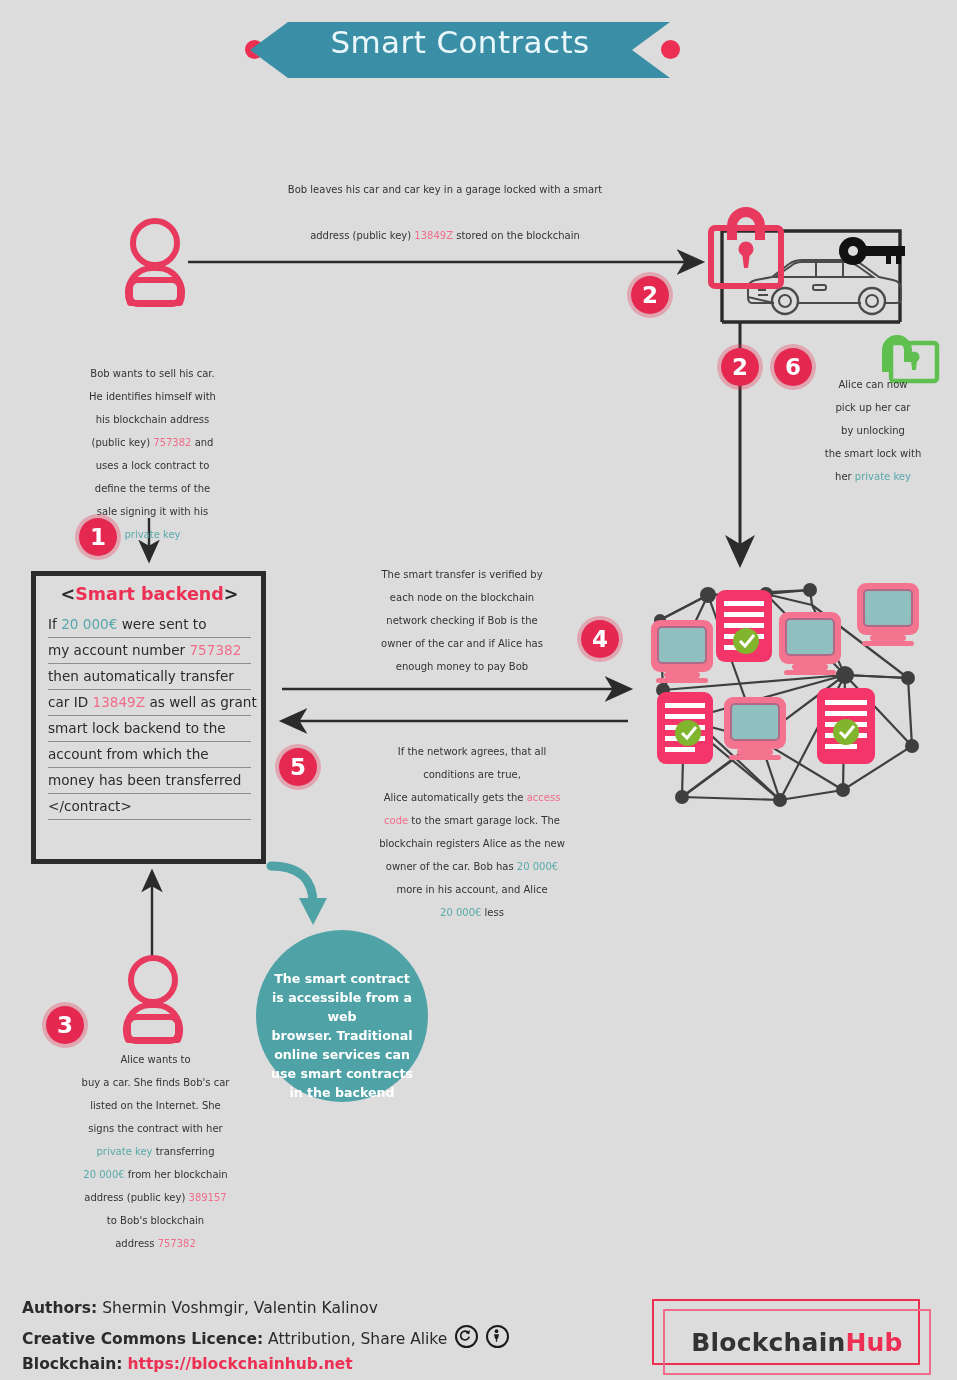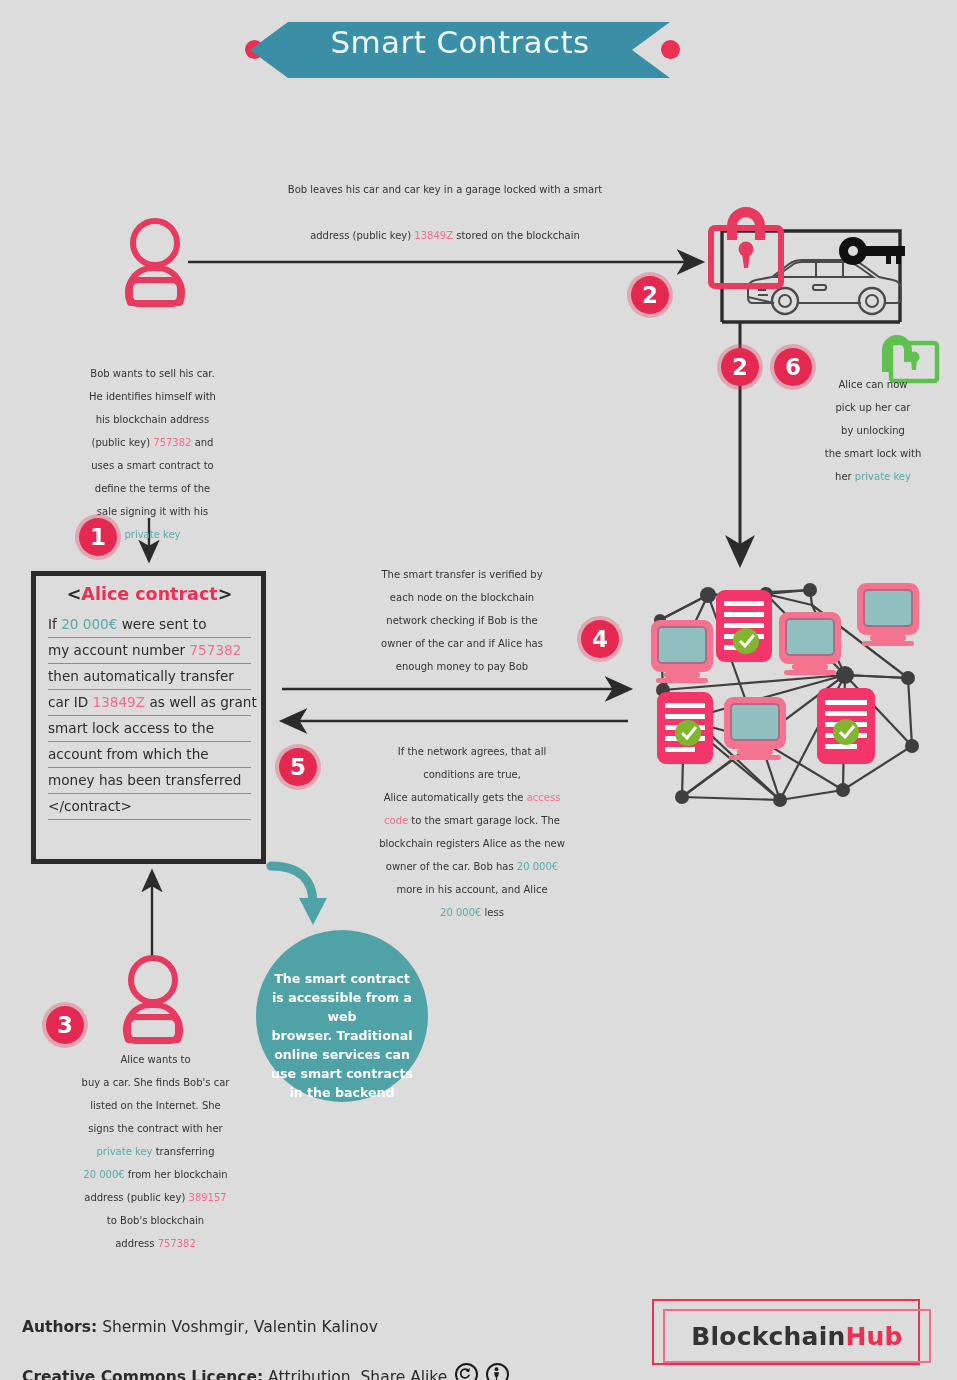--- a/index.html
+++ b/index.html
@@ -109,41 +109,40 @@
     line-height: 19px;
     text-align: center;
   }
 
   
   #footer { left: 22px; top: 1296px; width: 620px; }
   .footer-line {
     font-size: 15.5px;
     line-height: 25px;
     color: #2b2b2b;
-    margin-top: 19px;
   }
   .footer-label { font-weight: 700; }
   #footer-url { color: #ec2f53; font-weight: 700; }
   .cc-badge {
     display: inline-block;
     width: 19px; height: 19px; border-radius: 50%;
     border: 2.2px solid #1a1a1a;
     position: relative; top: 4px;
     margin-left: 3px;
     background: #dcdcdc;
   }
 
   
   #logo-outer {
     left: 652px; top: 1299px; width: 268px; height: 66px;
     border: 2.5px solid #ec2f53;
     box-sizing: border-box;
   }
   #logo-inner {
-    left: 663px; top: 1309px; width: 268px; height: 54px;
+    left: 663px; top: 1309px; width: 268px; height: 66px;
     border: 2.5px solid #f06c89;
     box-sizing: border-box;
     display: flex; align-items: center; justify-content: center;
   }
   #logo-text {
     font-size: 25px;
     font-weight: 700;
     color: #333333;
     letter-spacing: 0.2px;
   }
@@ -369,21 +368,21 @@
   <span>Bob leaves his car and car key in a garage locked with a smart</span><br>
   <br>
   <span>address (public key) </span><span class="pink">13849Z</span><span> stored on the blockchain</span>
 </div>
 
 <div class="abs txt" style="left:35px; top:333px; width:235px;margin-top:29px;">
   <span>Bob wants to sell his car.</span><br>
   <span>He identifies himself with</span><br>
   <span>his blockchain address</span><br>
   <span>(public key) </span><span class="pink">757382</span><span> and</span><br>
-  <span>uses a smart contract to</span><br>
+  <span>uses a lock contract to</span><br>
   <span>define the terms of the</span><br>
   <span>sale signing it with his</span><br>
   <span class="teal">private key</span>
 </div>
 
 <div class="abs txt" style="left:312px; top:563px; width:300px;">
   <span>The smart transfer is verified by</span><br>
   <span>each node on the blockchain</span><br>
   <span>network checking if Bob is the</span><br>
   <span>owner of the car and if Alice has</span><br>
@@ -416,28 +415,28 @@
 <div class="abs txt" style="left:790px; top:373px; width:166px;">
   <span>Alice can now</span><br>
   <span>pick up her car</span><br>
   <span>by unlocking</span><br>
   <span>the smart lock with</span><br>
   <span>her </span><span class="teal">private key</span>
 </div>
 
 <div class="abs" id="contract-box">
   <div id="contract-title">
-    <span>&lt;</span><span class="pinkbold">Alice contract</span><span>&gt;</span>
+    <span>&lt;</span><span class="pinkbold">Smart backend</span><span>&gt;</span>
   </div>
   <div id="contract-lines">
       <div class="contract-line"><span>If </span><span class="teal">20 000€</span><span> were sent to</span></div>
       <div class="contract-line"><span>my account number </span><span class="pink">757382</span></div>
       <div class="contract-line"><span>then automatically transfer</span></div>
       <div class="contract-line"><span>car ID </span><span class="pink">13849Z</span><span> as well as grant</span></div>
-      <div class="contract-line"><span>smart lock access to the</span></div>
+      <div class="contract-line"><span>smart lock backend to the</span></div>
       <div class="contract-line"><span>account from which the</span></div>
       <div class="contract-line"><span>money has been transferred</span></div>
       <div class="contract-line"><span>&lt;/contract&gt;</span></div>
     </div>
 </div>
 
 <div class="abs" id="teal-circle">
   <div id="teal-circle-text">
     <span>The smart contract</span><br>
     <span>is accessible from a web</span><br>

